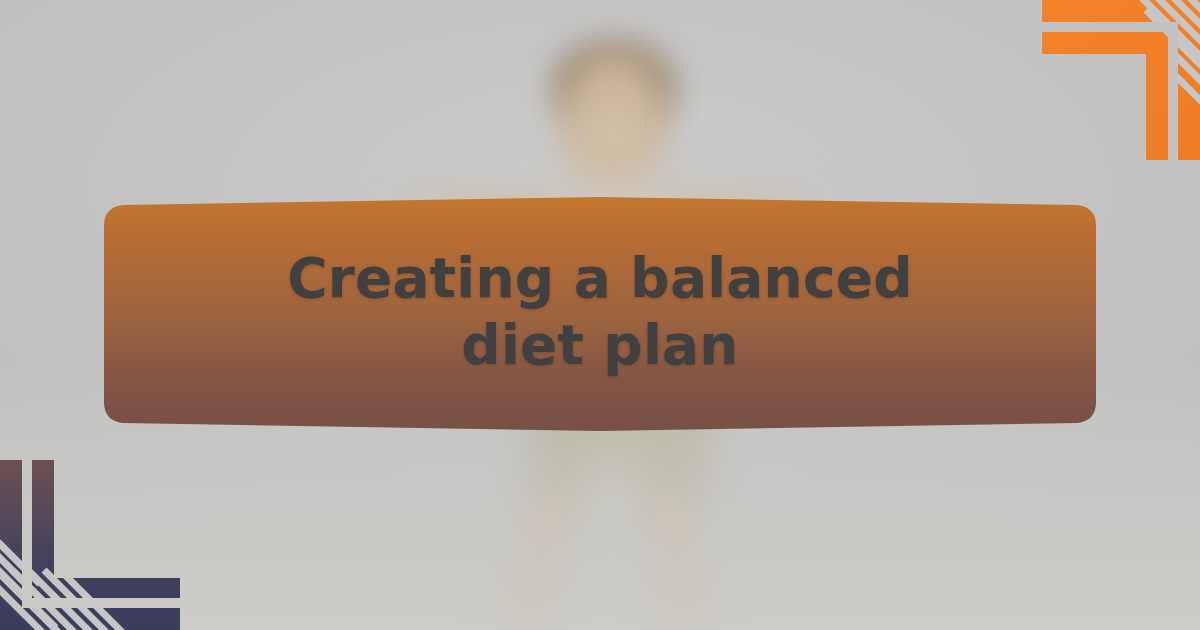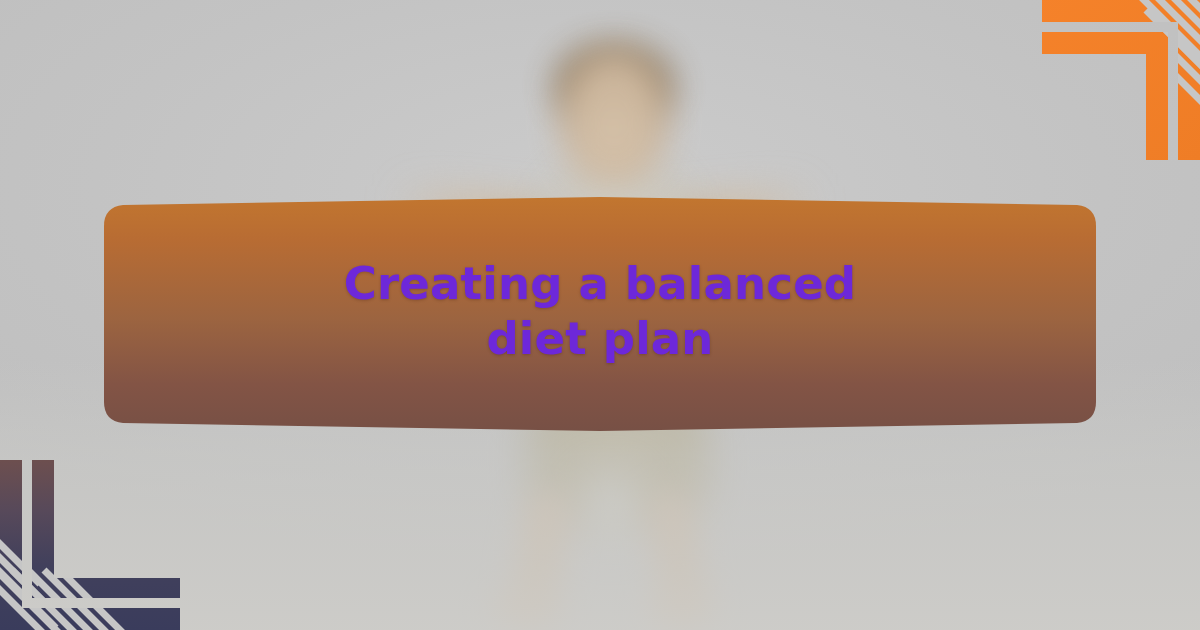--- a/index.html
+++ b/index.html
@@ -136,22 +136,22 @@
   #banner .title {
     position: absolute;
     left: 0; right: 0;
     top: 0; bottom: 0;
     display: flex;
     flex-direction: column;
     align-items: center;
     justify-content: center;
     padding-bottom: 4px;
     box-sizing: border-box;
-    color: #6d28d9;
-    font-size: 45px;
+    color: #404040;
+    font-size: 55px;
     font-weight: bold;
     line-height: 1.22;
     letter-spacing: .2px;
     text-align: center;
     white-space: pre-line;
     text-shadow: 0 1px 3px rgba(60,28,10,.28);
   }
 
   
   .corner { position: absolute; }

